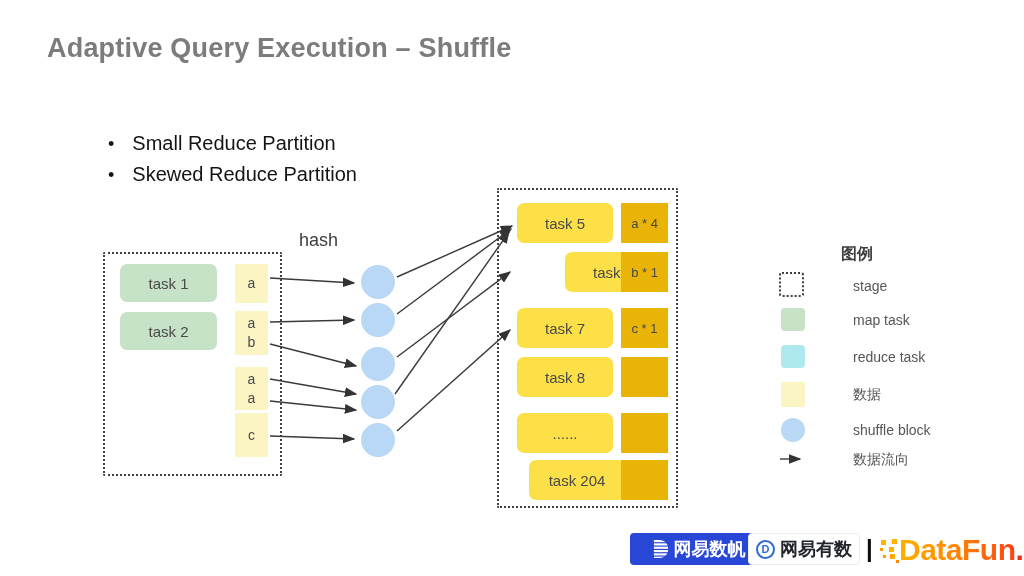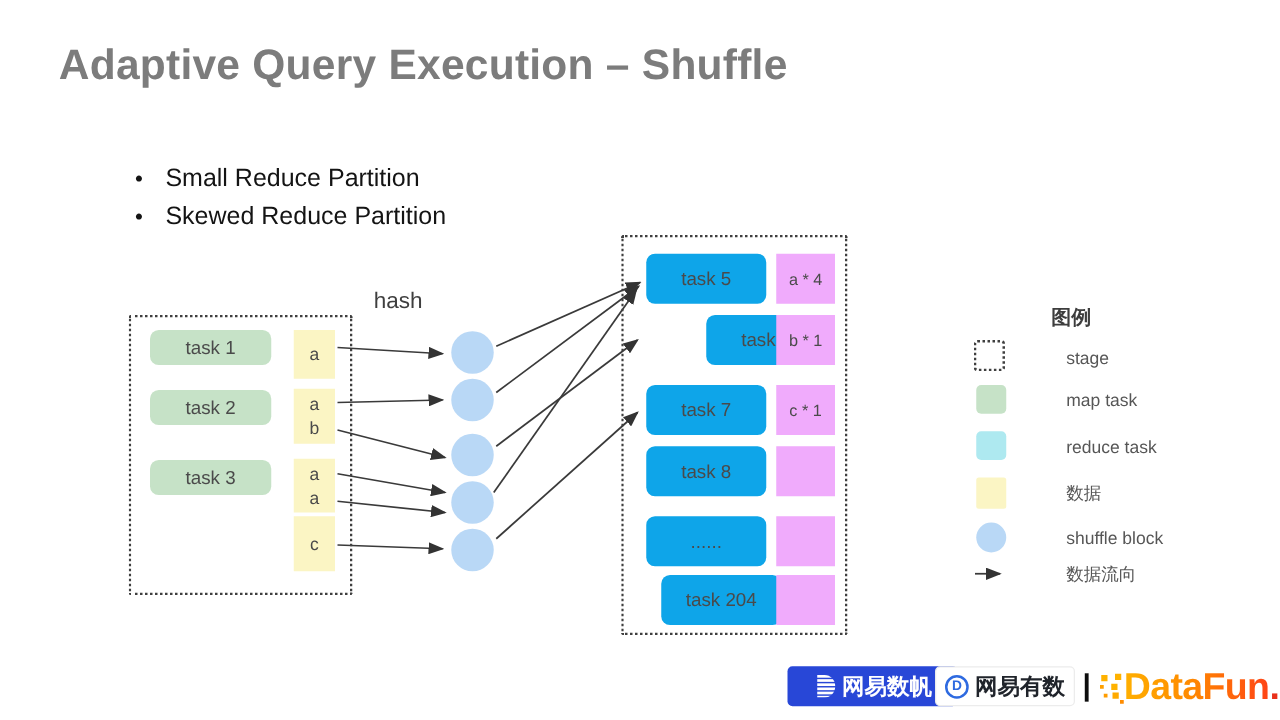--- a/index.html
+++ b/index.html
@@ -1,58 +1,58 @@
 <!DOCTYPE html>
 <html><head>
 <meta charset="utf-8">
 <style>
   * { margin:0; padding:0; box-sizing:border-box; }
   body { background:#fff; font-family:"Liberation Sans","DejaVu Sans",sans-serif; }
   .slide { position:relative; width:1024px; height:576px; background:#ffffff; overflow:hidden; }
 
   
-  .title { position:absolute; left:47px; top:33px; font-size:34px; font-weight:700; color:#7c7c7c; letter-spacing:0.2px; }
+  .title { position:absolute; left:47px; top:33px; font-size:27px; font-weight:700; color:#7c7c7c; letter-spacing:0.2px; }
   .bullets { position:absolute; left:108px; top:117px;margin-top:11px; }
   .bullet-item { display:flex; align-items:baseline; font-size:20px; color:#141414; line-height:30px; }
   .bullet-item .bdot::before { content:"•"; font-size:18px; margin-right:18px; color:#141414; }
 
   
   svg.arrows { position:absolute; left:0; top:0; pointer-events:none; }
   svg.arrows line { stroke:#3a3a3a; stroke-width:1.4; }
 
   
   .stage { position:absolute; border:2px dotted #3f3f3f; border-radius:2px; background:transparent; }
   .stage-left  { left:103px; top:252px; width:179px; height:224px; }
   .stage-right { left:497px; top:188px; width:181px; height:320px; }
 
   .hash { position:absolute; left:299px; top:230px; font-size:18px; color:#3f3f3f; }
 
   
-  .gbox { position:absolute; left:120px; width:97px; height:28px; background:#c6e2c7; border-radius:7px;
+  .gbox { position:absolute; left:120px; width:97px; height:38px; background:#c6e2c7; border-radius:7px;
           display:flex; align-items:center; justify-content:center; font-size:15px; color:#4a4a4a; }
   .g1 { top:264px; } .g2 { top:312px; } .g3 { top:368px; } .g4 { top:414px; }
 
   
   .ybox { position:absolute; left:235px; width:33px; background:#fbf5c4;
           display:flex; flex-direction:column; align-items:center; justify-content:center;
           font-size:14px; color:#4a4a4a; line-height:19px; }
   .y1 { top:264px; height:39px; } .y2 { top:311px; height:44px; }
   .y3 { top:367px; height:43px; } .y4 { top:413px; height:44px; }
 
   
   .circle { position:absolute; left:361px; width:34px; height:34px; border-radius:50%; background:#b9d8f6; }
   .c1 { top:265px; } .c2 { top:303px; } .c3 { top:347px; } .c4 { top:385px; } .c5 { top:423px; }
 
   
-  .rbox { position:absolute; left:517px; width:96px; height:40px; background:#0ea5e9; border-radius:7px;
+  .rbox { position:absolute; left:517px; width:96px; height:40px; background:#fde047; border-radius:7px;
           display:flex; align-items:center; justify-content:center; font-size:15px; color:#4a4a4a; }
   .r1 { top:203px; } .r2 { top:252px;margin-left:48px; } .r3 { top:308px; } .r4 { top:357px; } .r5 { top:413px; } .r6 { top:460px;margin-left:12px; }
 
   
-  .dbox { position:absolute; left:621px; width:47px; height:40px; background:#f0abfc;
+  .dbox { position:absolute; left:621px; width:47px; height:40px; background:#eab308;
           display:flex; align-items:center; justify-content:center; font-size:13px; color:#4a4a4a; }
   .d1 { top:203px; } .d2 { top:252px; } .d3 { top:308px; } .d4 { top:357px; } .d5 { top:413px; } .d6 { top:460px; }
 
   
   .legend-title { position:absolute; left:841px; top:244px; font-size:16px; font-weight:600; color:#3d3d3d; }
   .lg-label { position:absolute; left:853px; font-size:14px; color:#565656; }
   .ll1 { top:278px; } .ll2 { top:312px; } .ll3 { top:349px; } .ll4 { top:386px; } .ll5 { top:422px; } .ll6 { top:451px; }
   .lg-stage   { position:absolute; left:779px; top:272px; width:25px; height:25px; border:2px dotted #3f3f3f; border-radius:3px; }
   .lg-map     { position:absolute; left:781px; top:308px; width:24px; height:23px; background:#c6e2c7; border-radius:4px; }
   .lg-reduce  { position:absolute; left:781px; top:345px; width:24px; height:23px; background:#aee9f0; border-radius:4px; }
@@ -119,21 +119,20 @@
     <line x1="395" y1="394" x2="509" y2="232" marker-end="url(#ah)"></line>
     <line x1="397" y1="431" x2="510" y2="330" marker-end="url(#ah)"></line>
     <line x1="780" y1="459" x2="800" y2="459" marker-end="url(#ah)"></line>
   </svg>
 
   <div class="stage stage-left"></div>
   <div class="hash">hash</div>
 
   <div class="gbox g1">task 1</div>
   <div class="gbox g2">task 2</div>
-  <div class="gbox g3">task 3</div>
 
   <div class="ybox y1">
     <span>a</span>
   </div>
   <div class="ybox y2">
     <span>a</span>
     <span>b</span>
   </div>
   <div class="ybox y3">
     <span>a</span>

